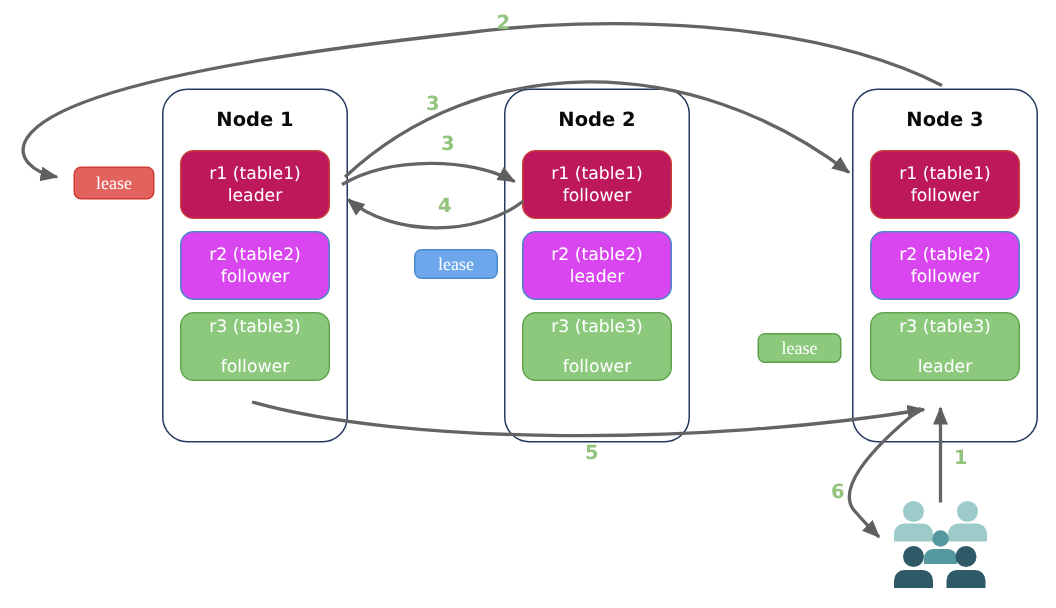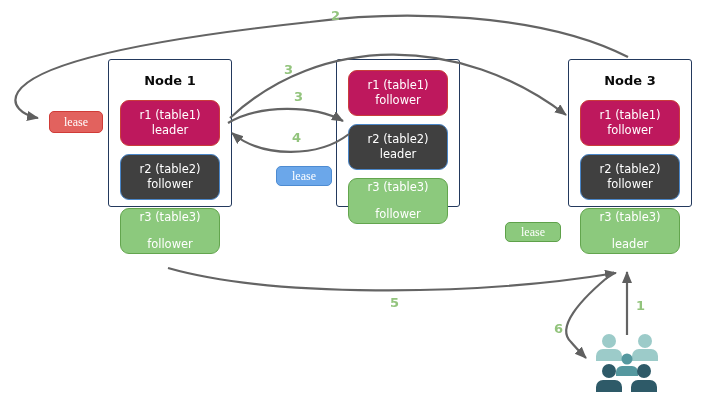--- a/index.html
+++ b/index.html
@@ -1,36 +1,36 @@
 <!DOCTYPE html>
 <html><head>
 <meta charset="utf-8">
 <style>
   html,body{margin:0;padding:0;background:#ffffff;}
   .canvas{
     position:relative;width:704px;height:405px;background:#ffffff;overflow:hidden;
     font-family:"DejaVu Sans","Liberation Sans",sans-serif;
   }
   .node{
-    position:absolute;width:124px;height:148px;background:#ffffff;
-    border:1.6px solid #23395d;border-radius:3px;box-sizing:border-box;z-index:2;
+    position:absolute;width:124px;height:236px;background:#ffffff;
+    border:1.6px solid #23395d;border-radius:17px;box-sizing:border-box;z-index:2;
   }
   .node-title{
     text-align:center;font-weight:bold;font-size:13px;color:#0a0a0a;
     padding-top:12px;height:18px;line-height:18px;
   }
   .replicas{margin-top:10px;}
   .replica{
     width:100px;height:46px;margin:0 auto 8px auto;border-radius:9px;
     color:#ffffff;font-size:11.5px;line-height:1.32;text-align:center;
     display:flex;flex-direction:column;justify-content:center;
     box-sizing:border-box;border:1.5px solid transparent;
   }
   .replica.red{background:#be185d;border-color:#c93e3a;}
-  .replica.blue{background:#404040;border-color:#4a86c8;}
+  .replica.blue{background:#d946ef;border-color:#4a86c8;}
   .replica.green{background:#8cc97d;border-color:#63a54e;gap:11px;}
   .lease{
     position:absolute;color:#ffffff;font-size:12px;text-align:center;
     border-radius:5px;box-sizing:border-box;z-index:2;
     display:flex;align-items:center;justify-content:center;font-family:Liberation Serif, serif;
   }
   .lease.red{background:#e2625e;border:1.5px solid #d03b37;width:54px;height:22px;left:49px;top:111px;}
   .lease.blue{background:#6ba7ea;border:1.5px solid #4d8bd1;width:56px;height:20px;left:276px;top:166px;}
   .lease.green{background:#8cc97d;border:1.5px solid #5ea14a;width:56px;height:20px;left:505px;top:222px;}
   .step{
@@ -56,20 +56,21 @@
         <span>follower</span>
       </div>
       <div class="replica green">
         <span>r3 (table3)</span>
         <span>follower</span>
       </div>
     </div>
   </div>
 
   <div class="node" style="left:336px;top:59px;">
+    <div class="node-title">Node 2</div>
     <div class="replicas">
       <div class="replica red">
         <span>r1 (table1)</span>
         <span>follower</span>
       </div>
       <div class="replica blue">
         <span>r2 (table2)</span>
         <span>leader</span>
       </div>
       <div class="replica green">

